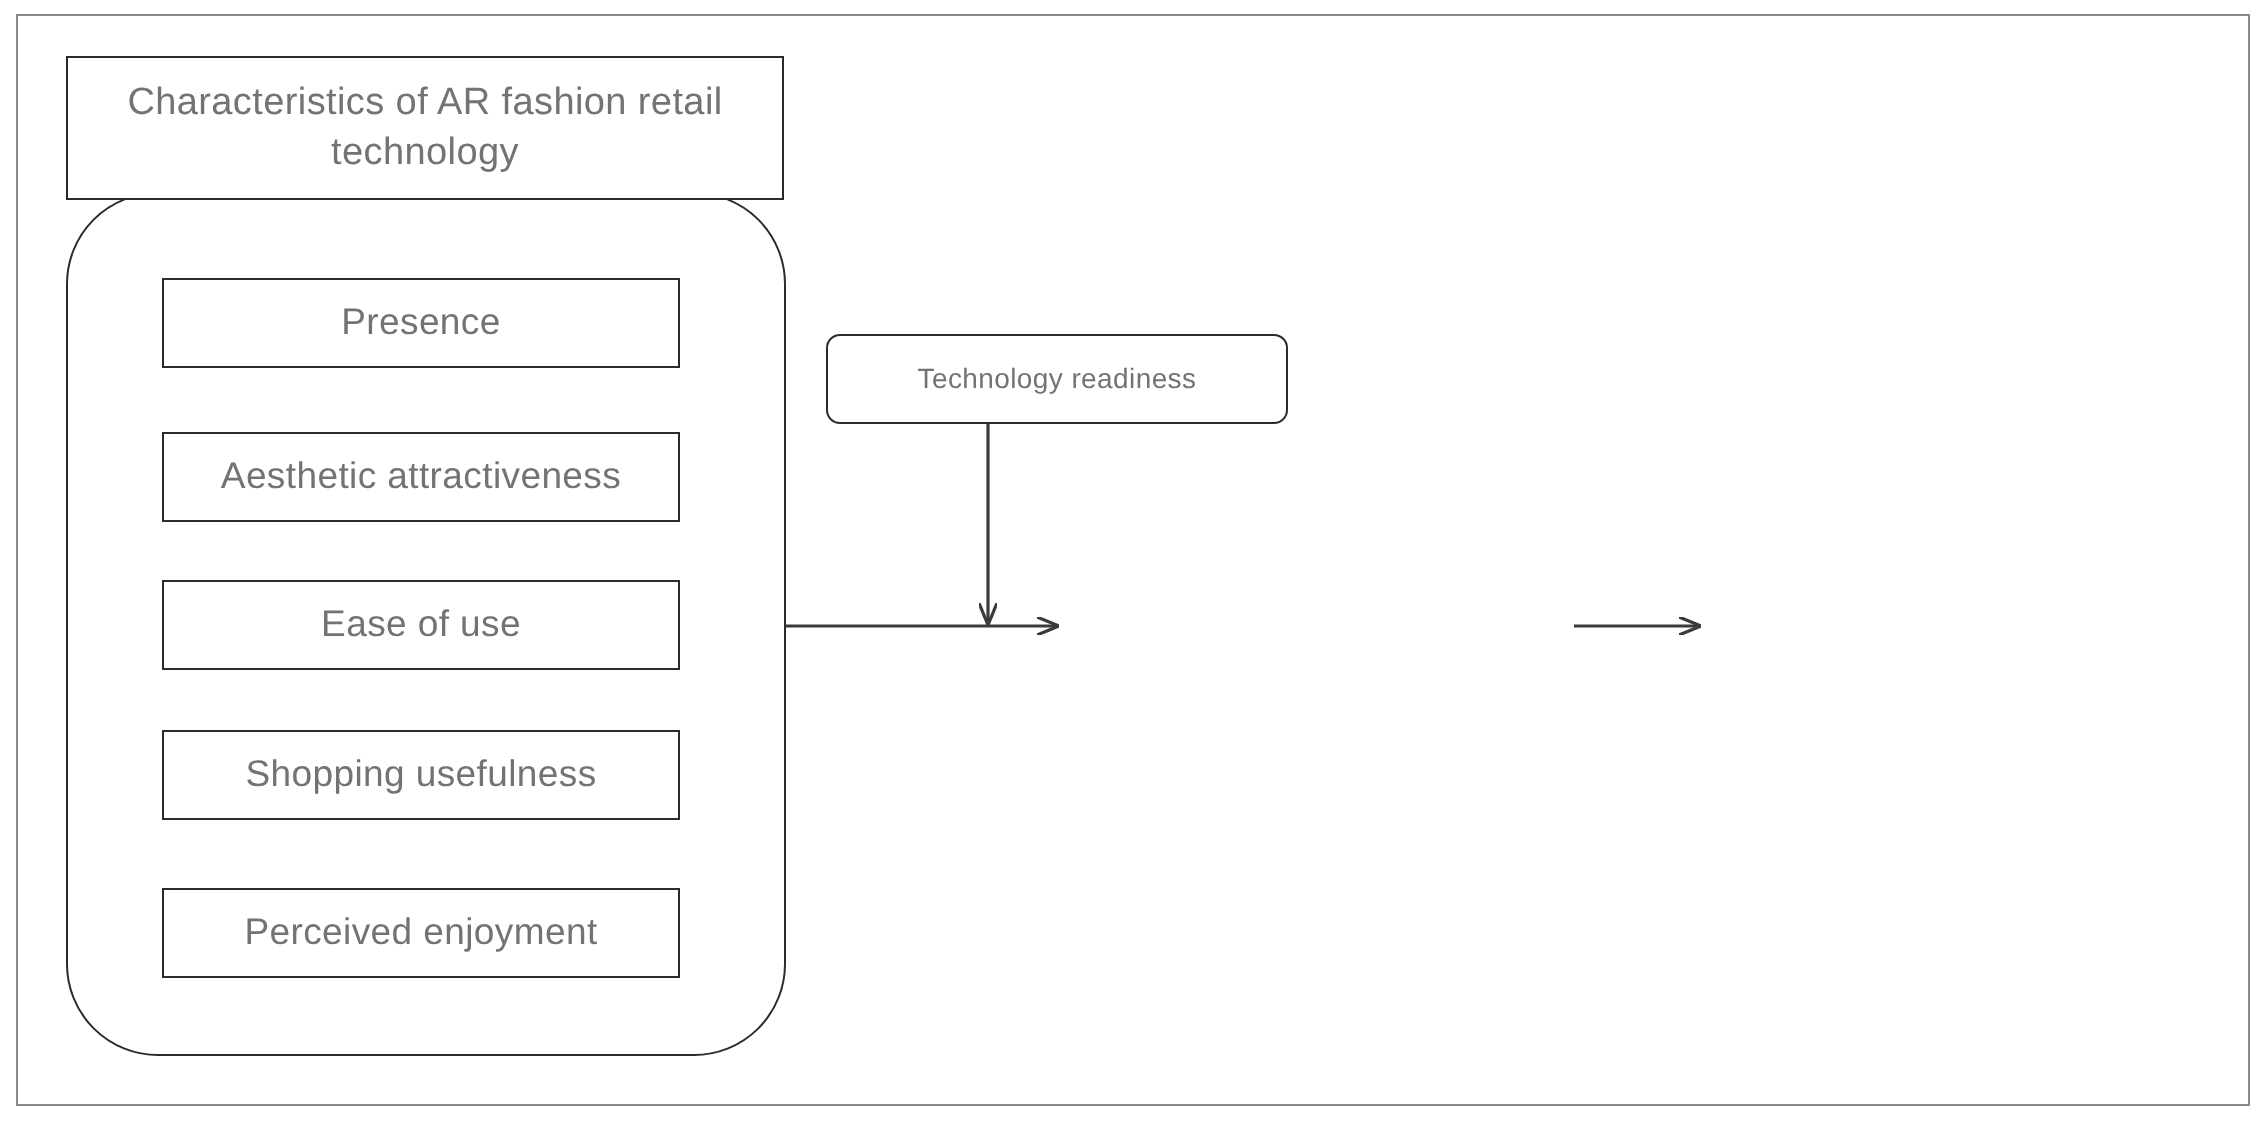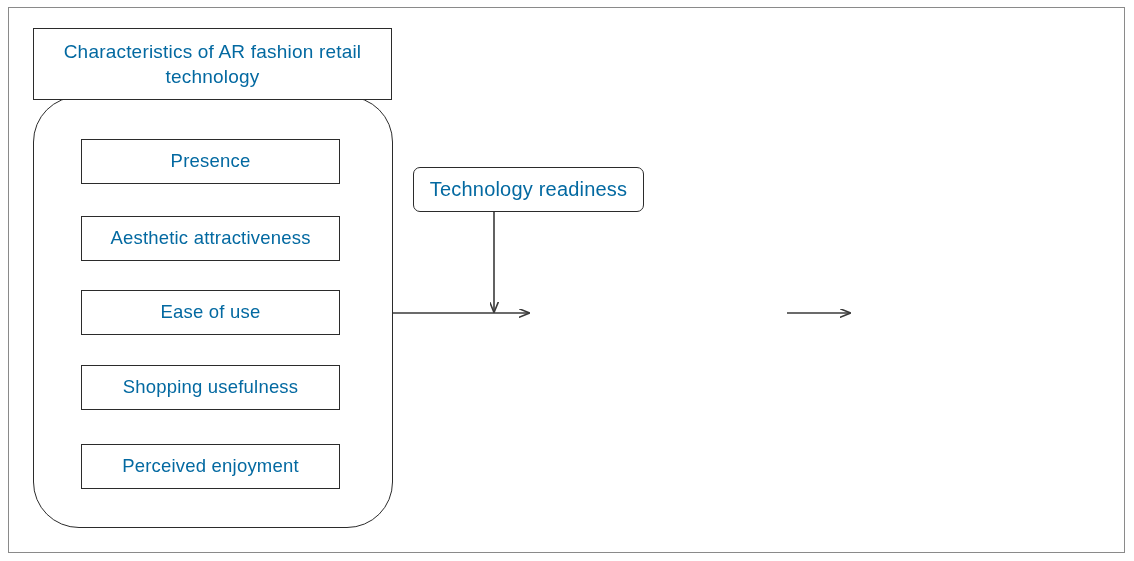--- a/index.html
+++ b/index.html
@@ -32,21 +32,21 @@
   
   .node {
     position: absolute;
     box-sizing: border-box;
     border: 1.6px solid #2b2b2b;
     background: #ffffff;
     display: flex;
     align-items: center;
     justify-content: center;
     text-align: center;
-    color: #0369a1;
+    color: #737373;
     font-size: 19px;
     line-height: 1.33;
     letter-spacing: 0.2px;
     font-family: "Liberation Sans", sans-serif;
   }
   .node-label {
     display: block;
     white-space: pre-line;
     padding: 0 6px;
   }
@@ -84,21 +84,21 @@
   .char-box-2 { top: 290px; }
   .char-box-3 { top: 365px; }
   .char-box-4 { top: 444px; }
 
   .tech-box {
     left: 413px;
     top: 167px;
     width: 231px;
     height: 45px;
     border-radius: 7px;
-    font-size: 20px;
+    font-size: 14px;
     z-index: 4;
   }
   .value-box {
     left: 530px;
     top: 290px;
     width: 257px;
     height: 46px;
     font-size: 19px;
     z-index: 4;
   }

